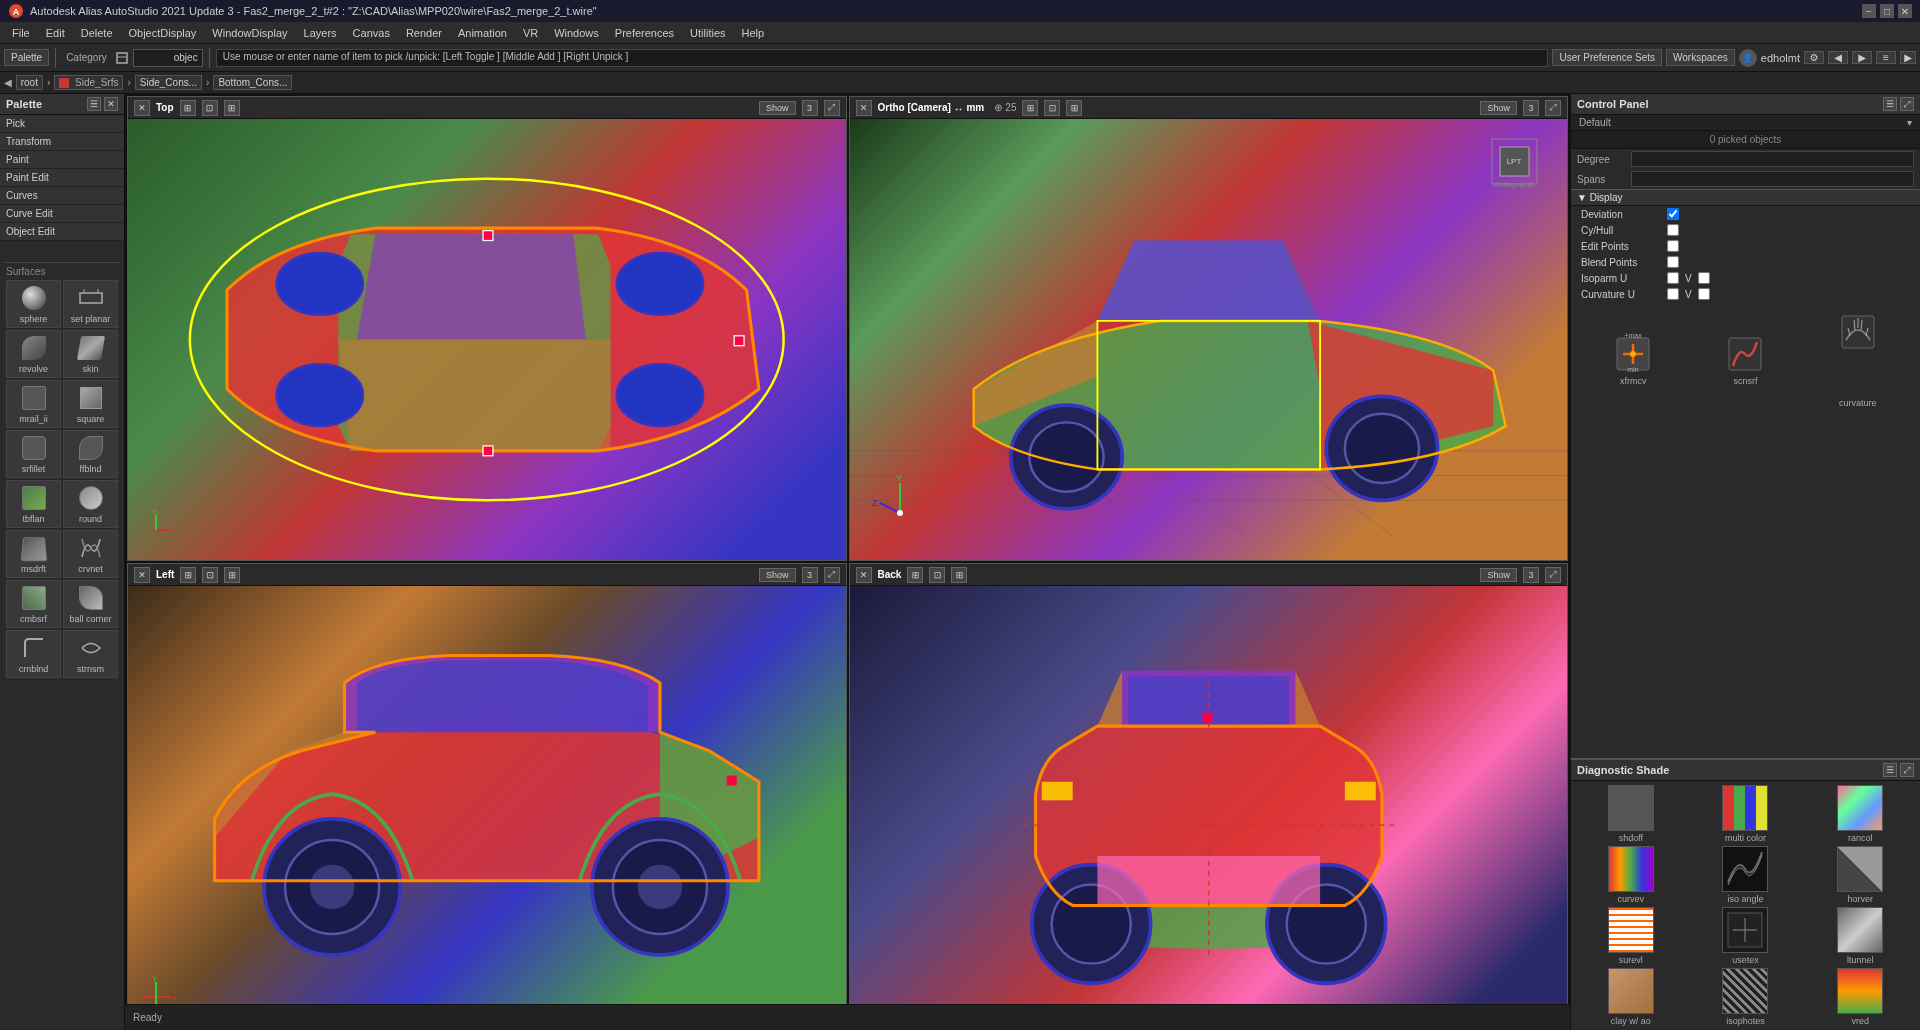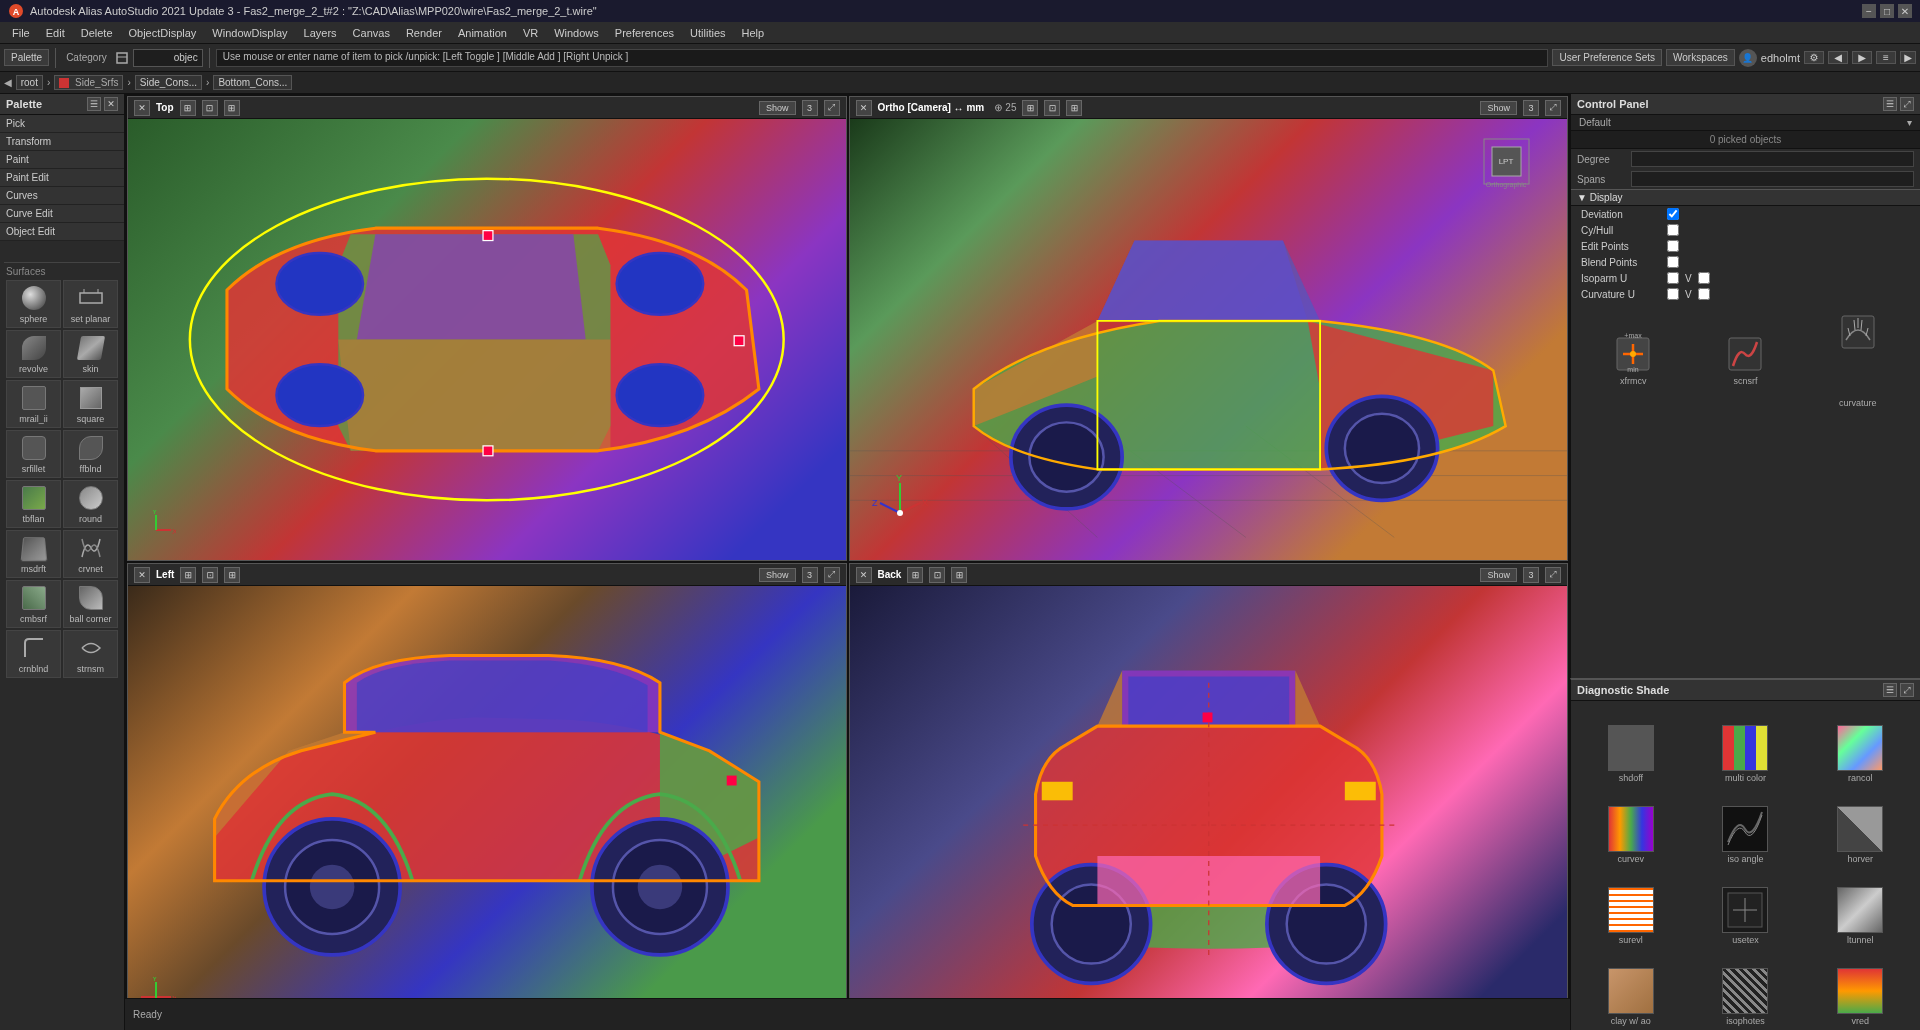--- a/index.html
+++ b/index.html
@@ -62,33 +62,33 @@
     #cp-default { background: #222; padding: 2px 8px; font-size: 10px; color: #aaa; border-bottom: 1px solid #111; display: flex; align-items: flex-end; justify-content: space-between; }
     #cp-picked { background: #1e1e1e; padding: 3px 8px; font-size: 10px; color: #888; border-bottom: 1px solid #111; text-align: center; }
     .cp-field-row { display: flex; align-items: center; padding: 2px 6px; gap: 4px; }
     .cp-field-label { font-size: 10px; color: #aaa; width: 50px; }
     .cp-field-input { flex: 1; background: #1e1e1e; border: 1px solid #444; color: #ccc; font-size: 10px; padding: 1px 3px; height: 16px; }
     .cp-section { background: #333; padding: 2px 6px; font-size: 10px; color: #ddd; border-top: 1px solid #555; border-bottom: 1px solid #111; cursor: pointer; display: flex; align-items: center; gap: 4px; }
     .cp-checkbox-row { display: flex; align-items: center; padding: 2px 10px; gap: 6px; font-size: 10px; color: #ccc; }
     .cp-checkbox-row input { width: 12px; height: 12px; }
     #diag-header { background: #333; padding: 3px 6px; font-size: 11px; font-weight: bold; color: #ddd; border-bottom: 1px solid #111; display: flex; align-items: center; justify-content: space-between; }
     .diag-grid { display: grid; grid-template-columns: 1fr 1fr 1fr; gap: 3px; padding: 4px; }
-    .diag-item { display: flex; flex-direction: column; align-items: center; cursor: pointer; margin-top: 20px; }
+    .diag-item { display: flex; flex-direction: column; align-items: center; cursor: pointer; }
     .diag-icon { width: 46px; height: 46px; border: 1px solid #555; display: flex; align-items: center; justify-content: center; font-size: 8px; background: #383838; overflow: hidden; }
     .diag-label { font-size: 9px; color: #aaa; text-align: center; margin-top: 2px; }
 
     
     .sphere-icon { width: 24px; height: 24px; border-radius: 50%; background: radial-gradient(circle at 35% 35%, #ddd, #888, #333); }
     .cube-icon { width: 22px; height: 22px; background: linear-gradient(135deg, #aaa, #666); border: 1px solid #999; }
     .revolve-icon { width: 24px; height: 24px; border-radius: 50% 0; background: linear-gradient(135deg, #888, #444); }
     .skin-icon { width: 24px; height: 24px; border-radius: 2px; background: linear-gradient(135deg, #777, #aaa, #555); transform: skew(-10deg); }
     .generic-icon { width: 24px; height: 24px; background: #555; border-radius: 2px; border: 1px solid #777; }
 
     
-    #statusbar { position: absolute; bottom: 0; left: 125px; right: 350px; height: 32px; background: #222; border-top: 1px solid #111; display: flex; align-items: center; padding: 0 8px; font-size: 10px; color: #aaa; }
+    #statusbar { position: absolute; bottom: 0; left: 125px; right: 350px; height: 26px; background: #222; border-top: 1px solid #111; display: flex; align-items: center; padding: 0 8px; font-size: 10px; color: #aaa; }
   </style>
 </head>
 <body>
 
 <div id="titlebar">
   <div class="title">
     <svg width="16" height="16" viewBox="0 0 16 16">
       <circle cx="8" cy="8" r="7" fill="#e04a2a"></circle>
       <text x="8" y="12" text-anchor="middle" fill="white" font-size="9" font-weight="bold">A</text>
     </svg>
@@ -387,21 +387,21 @@
             <line x1="30" y1="45" x2="50" y2="35" stroke="#cc3333" stroke-width="2"></line>
             <text x="52" y="38" fill="#cc3333" font-size="9">X</text>
             <line x1="30" y1="45" x2="30" y2="15" stroke="#33cc33" stroke-width="2"></line>
             <text x="26" y="13" fill="#33cc33" font-size="9">Y</text>
             <line x1="30" y1="45" x2="10" y2="35" stroke="#3333cc" stroke-width="2"></line>
             <text x="2" y="38" fill="#3333cc" font-size="9">Z</text>
             <circle cx="30" cy="45" r="3" fill="#fff"></circle>
           </svg>
         </div>
         
-        <div style="position:absolute;top:10px;right:28px;">
+        <div style="position:absolute;top:10px;right:20px;">
           <svg width="65" height="65" viewBox="0 0 65 65">
             <rect x="10" y="10" width="45" height="45" fill="none" stroke="#888" stroke-width="1"></rect>
             <rect x="18" y="18" width="29" height="29" fill="#555" stroke="#aaa" stroke-width="1"></rect>
             <text x="32" y="35" text-anchor="middle" fill="#ccc" font-size="8">LPT</text>
             <text x="32" y="58" text-anchor="middle" fill="#888" font-size="7">Orthographic</text>
           </svg>
         </div>
       </div>
     </div>
 

